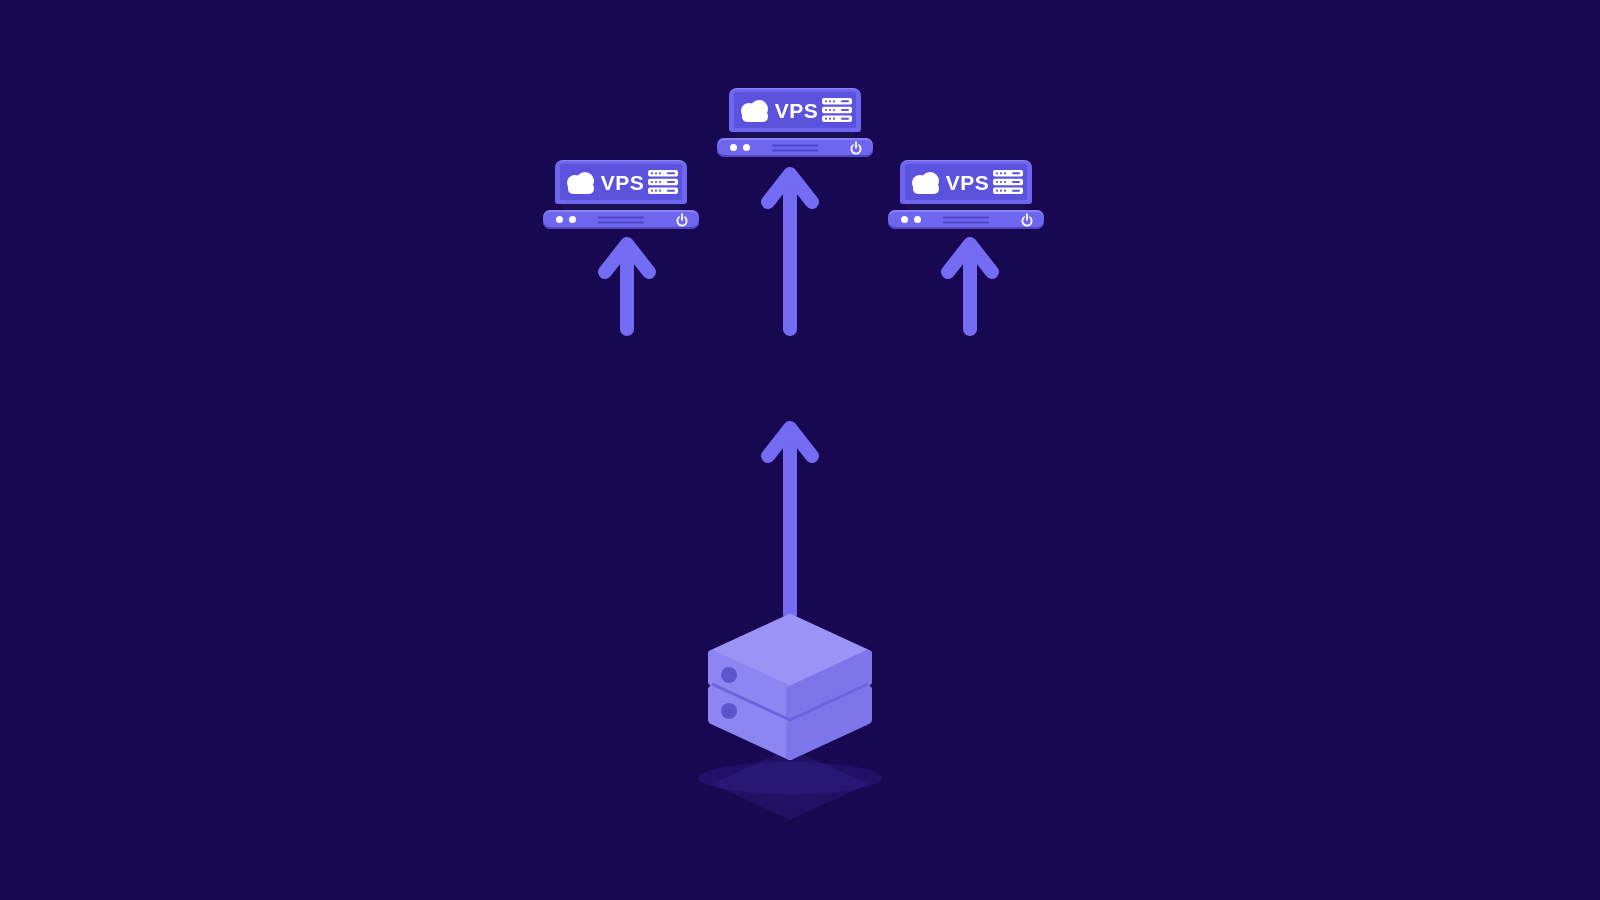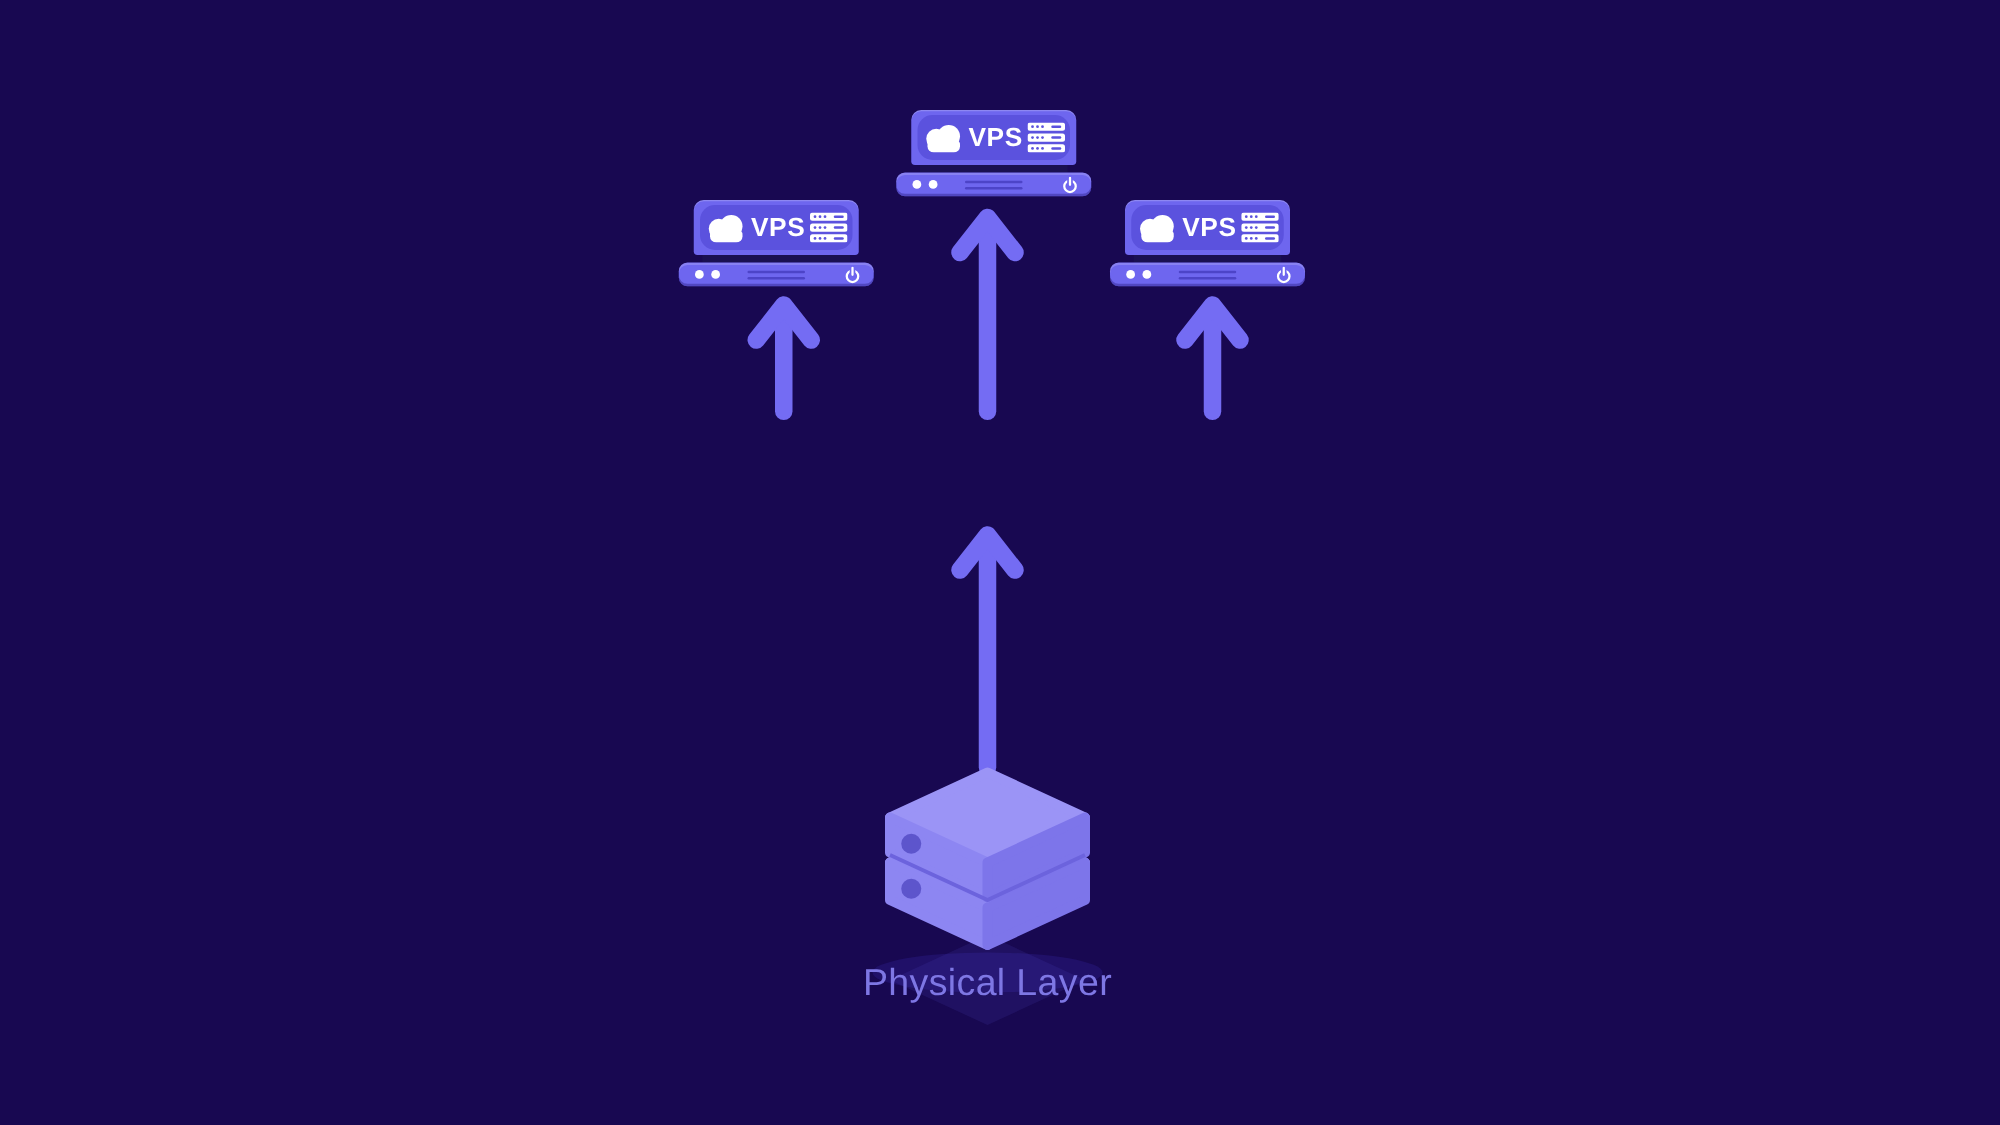--- a/index.html
+++ b/index.html
@@ -11,21 +11,21 @@
   .artwork{position:absolute;inset:0;width:1600px;height:900px;}
 
   
   .laptop{position:absolute;width:156px;height:69px;}
   .laptop-screen{
     width:132px;height:44px;margin:0 auto;box-sizing:border-box;
     background:#6e66ef;border-radius:8px 8px 3px 3px;padding:4px 5px;
     box-shadow:inset 0 1px 0 rgba(255,255,255,.22);
   }
   .screen-inner{
-    width:100%;height:100%;background:#5b52de;border-radius:12px;
+    width:100%;height:100%;background:#5b52de;border-radius:2px;
     display:flex;align-items:center;justify-content:center;gap:4px;
   }
   .vps-label{
     color:#ffffff;font-size:21px;font-weight:800;letter-spacing:.5px;line-height:1;
   }
   .laptop-hinge{width:118px;height:6px;margin:0 auto;background:#1a1052;}
   .laptop-base{
     position:relative;width:156px;height:19px;background:#6e66ef;border-radius:7px;
     box-shadow:inset 0 2px 0 rgba(255,255,255,.18), inset 0 -2px 0 rgba(30,15,110,.35);
     display:flex;align-items:center;
@@ -258,15 +258,14 @@
         </div>
       <svg class="power" viewBox="0 0 14 14">
         <circle cx="7" cy="8" r="4.6" stroke="#ffffff" stroke-width="1.8" fill="none"></circle>
         <line x1="7" y1="0.5" x2="7" y2="6.5" stroke="#6e66ef" stroke-width="4.5"></line>
         <line x1="7" y1="1.2" x2="7" y2="6.8" stroke="#ffffff" stroke-width="1.8" stroke-linecap="round"></line>
       </svg>
     </div>
   </div>
 
 
-  <div class="physical-label">Physical Layer</div>
 
 </div>
 
 </body></html>

